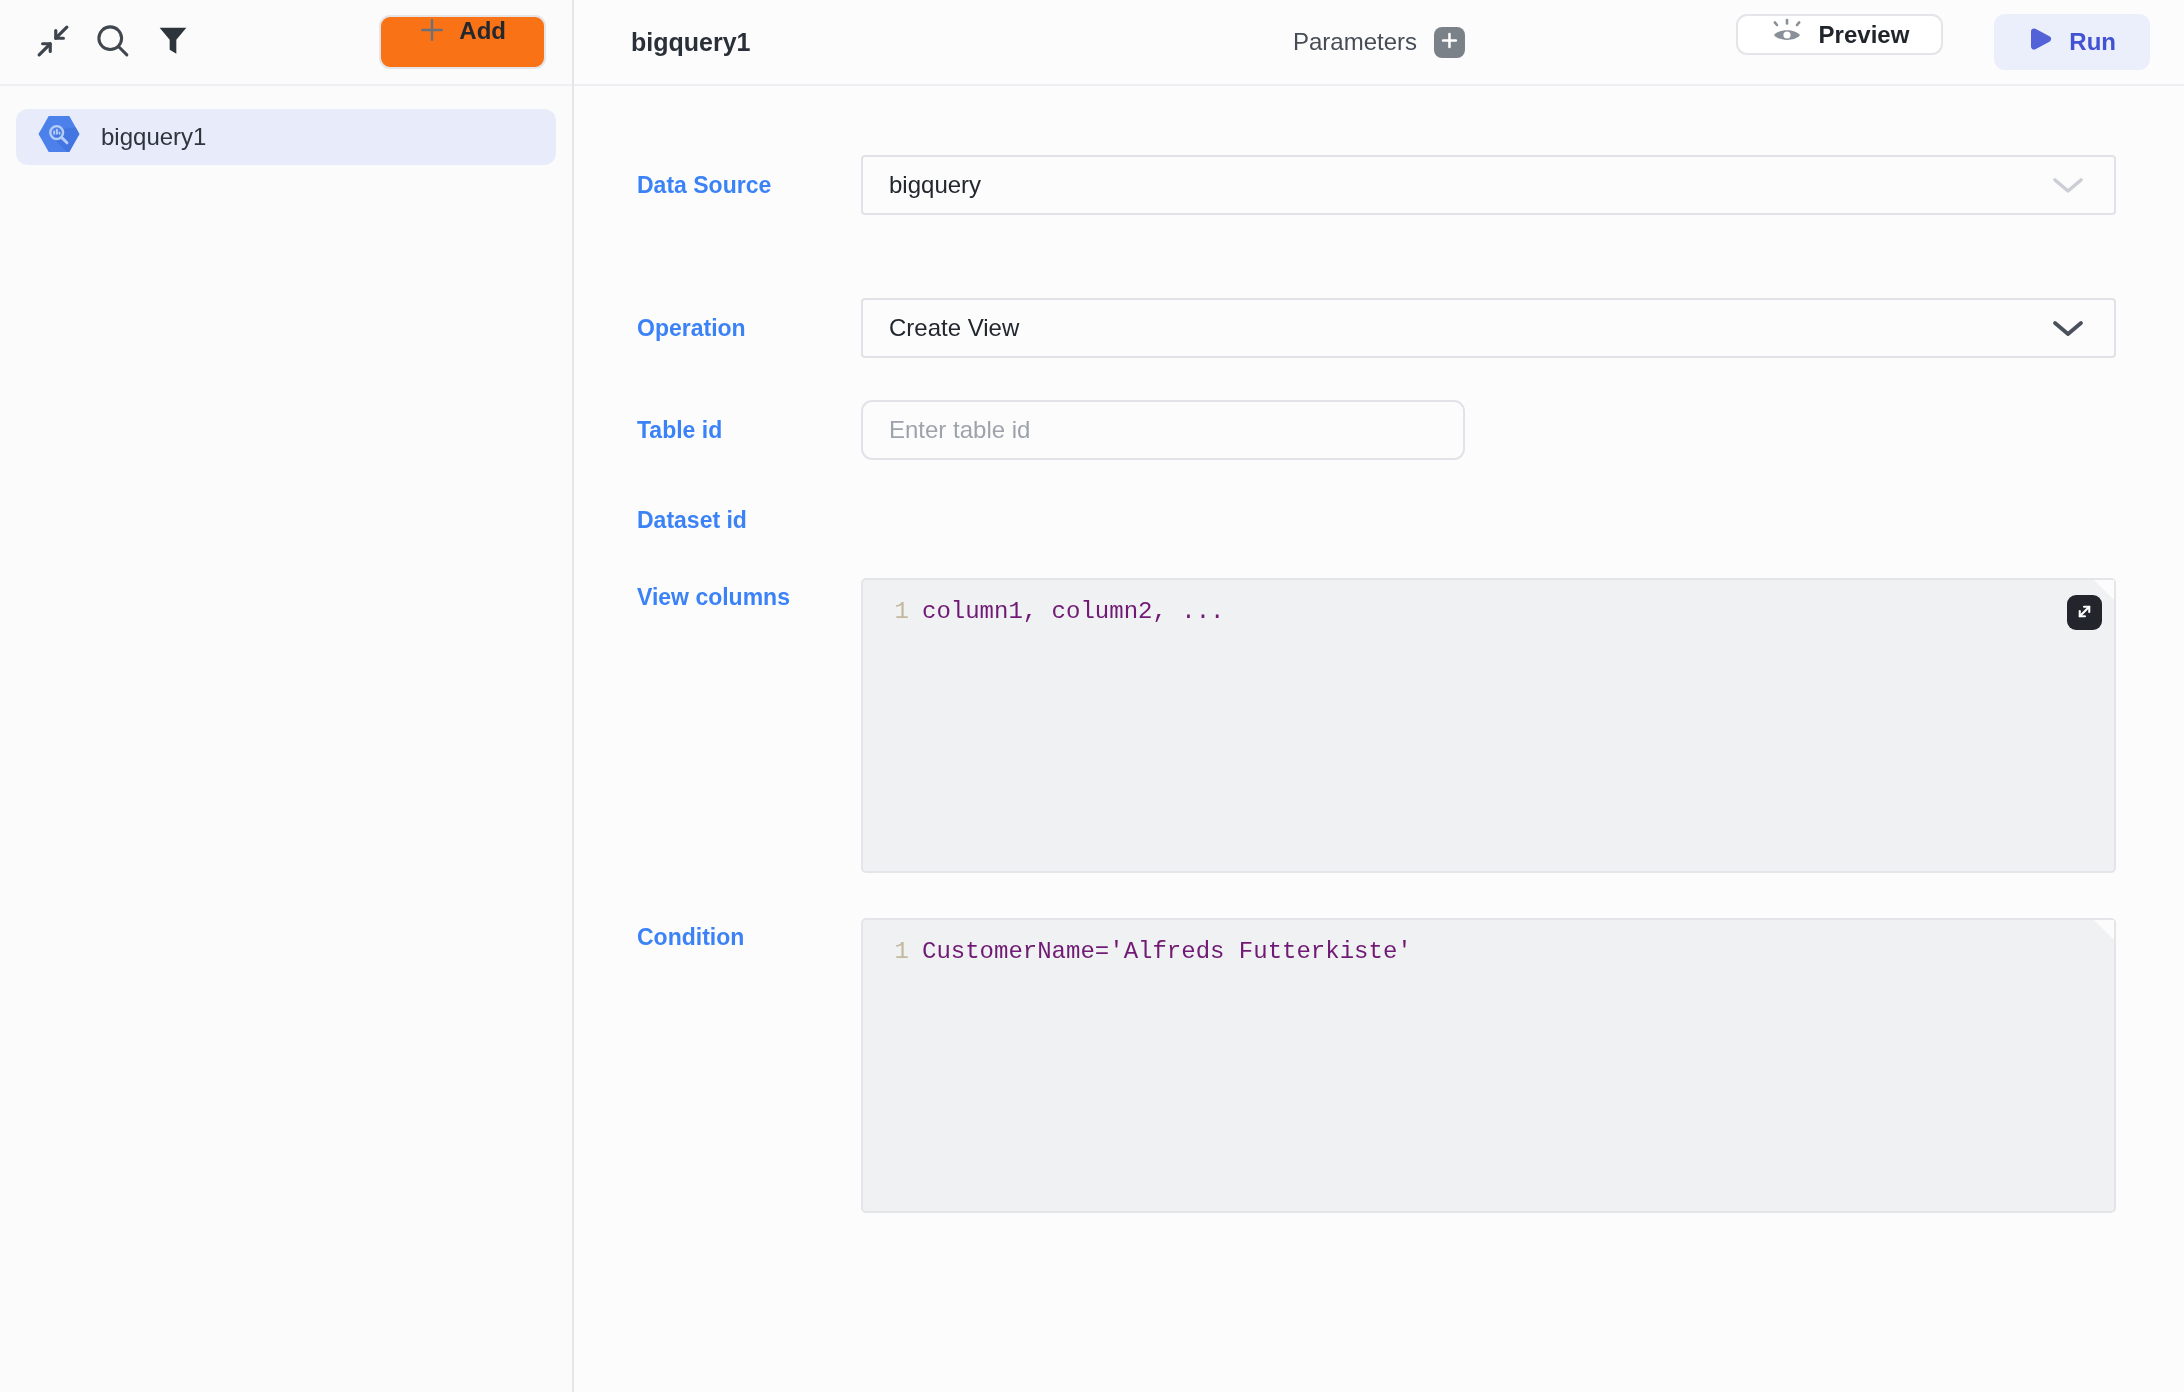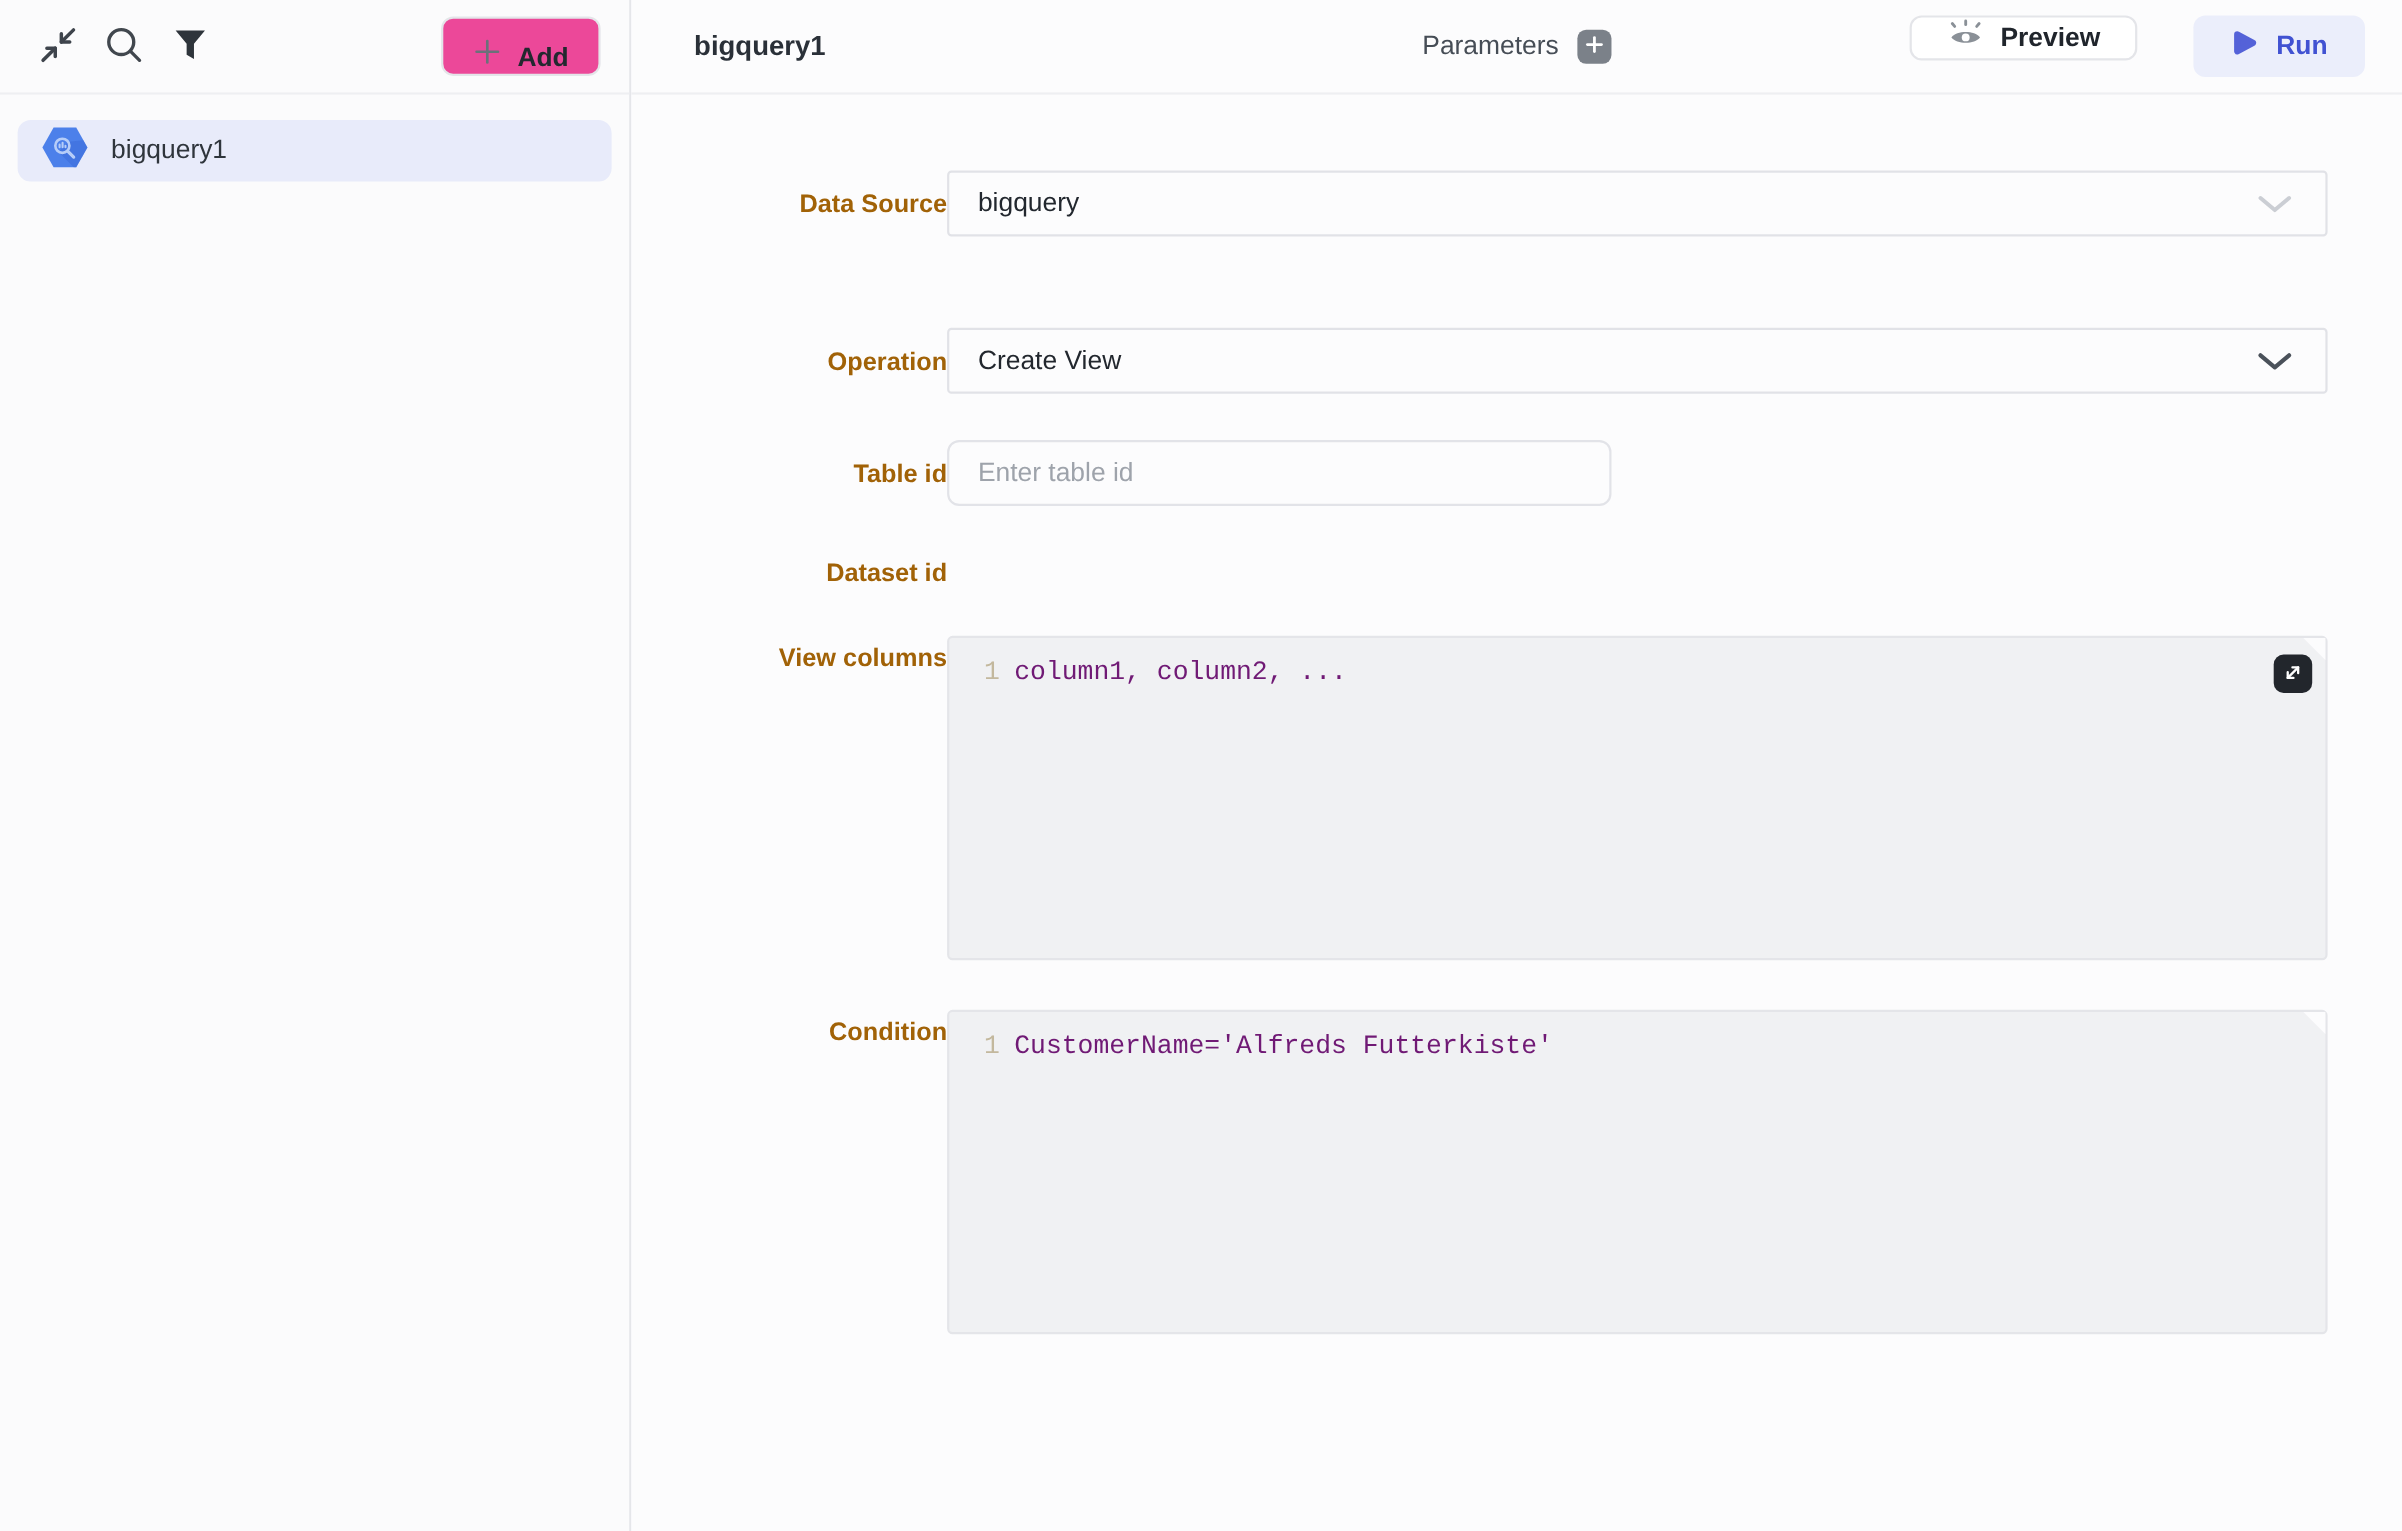--- a/index.html
+++ b/index.html
@@ -24,23 +24,23 @@
     border-bottom:2px solid #EEEFF2;
     display:flex; align-items:center;
     padding:0 26px 0 30px; gap:14px;
   }
   .icon-btn {
     width:46px; height:46px; padding:0;
     background:none; border:none; cursor:pointer;
     display:flex; align-items:center; justify-content:center;
   }
   .add-btn {
-    margin-left:auto; height:54px; padding:0 27px;
-    display:flex; align-items:flex-end; gap:14px;
-    background:#ec4899; border:2px solid #E4E5E9; border-radius:11px;
+    margin-left:auto; height:54px; padding:0 38px;
+    display:flex; align-items:flex-start; gap:14px;
+    background:#f97316; border:2px solid #E4E5E9; border-radius:11px;
     font-family:inherit; font-size:24px; font-weight:700; color:#23282F;
     cursor:pointer;
   }
   .sidebar-body { padding:23px 16px; }
   .query-item {
     height:56px; border-radius:12px;
     display:flex; align-items:center; gap:21px;
     padding:0 22px; cursor:pointer;
     font-size:24px; color:#2F353C;
   }
@@ -82,23 +82,22 @@
     margin-left:41px;
   }
 
   
   .content { flex:1; padding:69px 68px 0 63px; overflow:hidden; }
   .form-row { display:flex; align-items:center; }
   .form-row.top { align-items:flex-start; }
   .form-row.top .form-label { padding-top:4px; }
   .form-label {
     width:224px; min-width:224px;
-    font-size:23px; font-weight:600; color:#a16207;
+    font-size:23px; font-weight:600; color:#3b82f6;
     line-height:30px;
-    text-align:right;
   }
   .gap-a { margin-bottom:83px; }
   .gap-b { margin-bottom:42px; }
   .gap-c { margin-bottom:45px; }
   .gap-d { margin-bottom:43px; }
 
   .dropdown {
     flex:1; height:60px;
     border:2px solid #E1E2E7; border-radius:4px; background:#FCFCFD;
     display:flex; align-items:center; justify-content:space-between;

